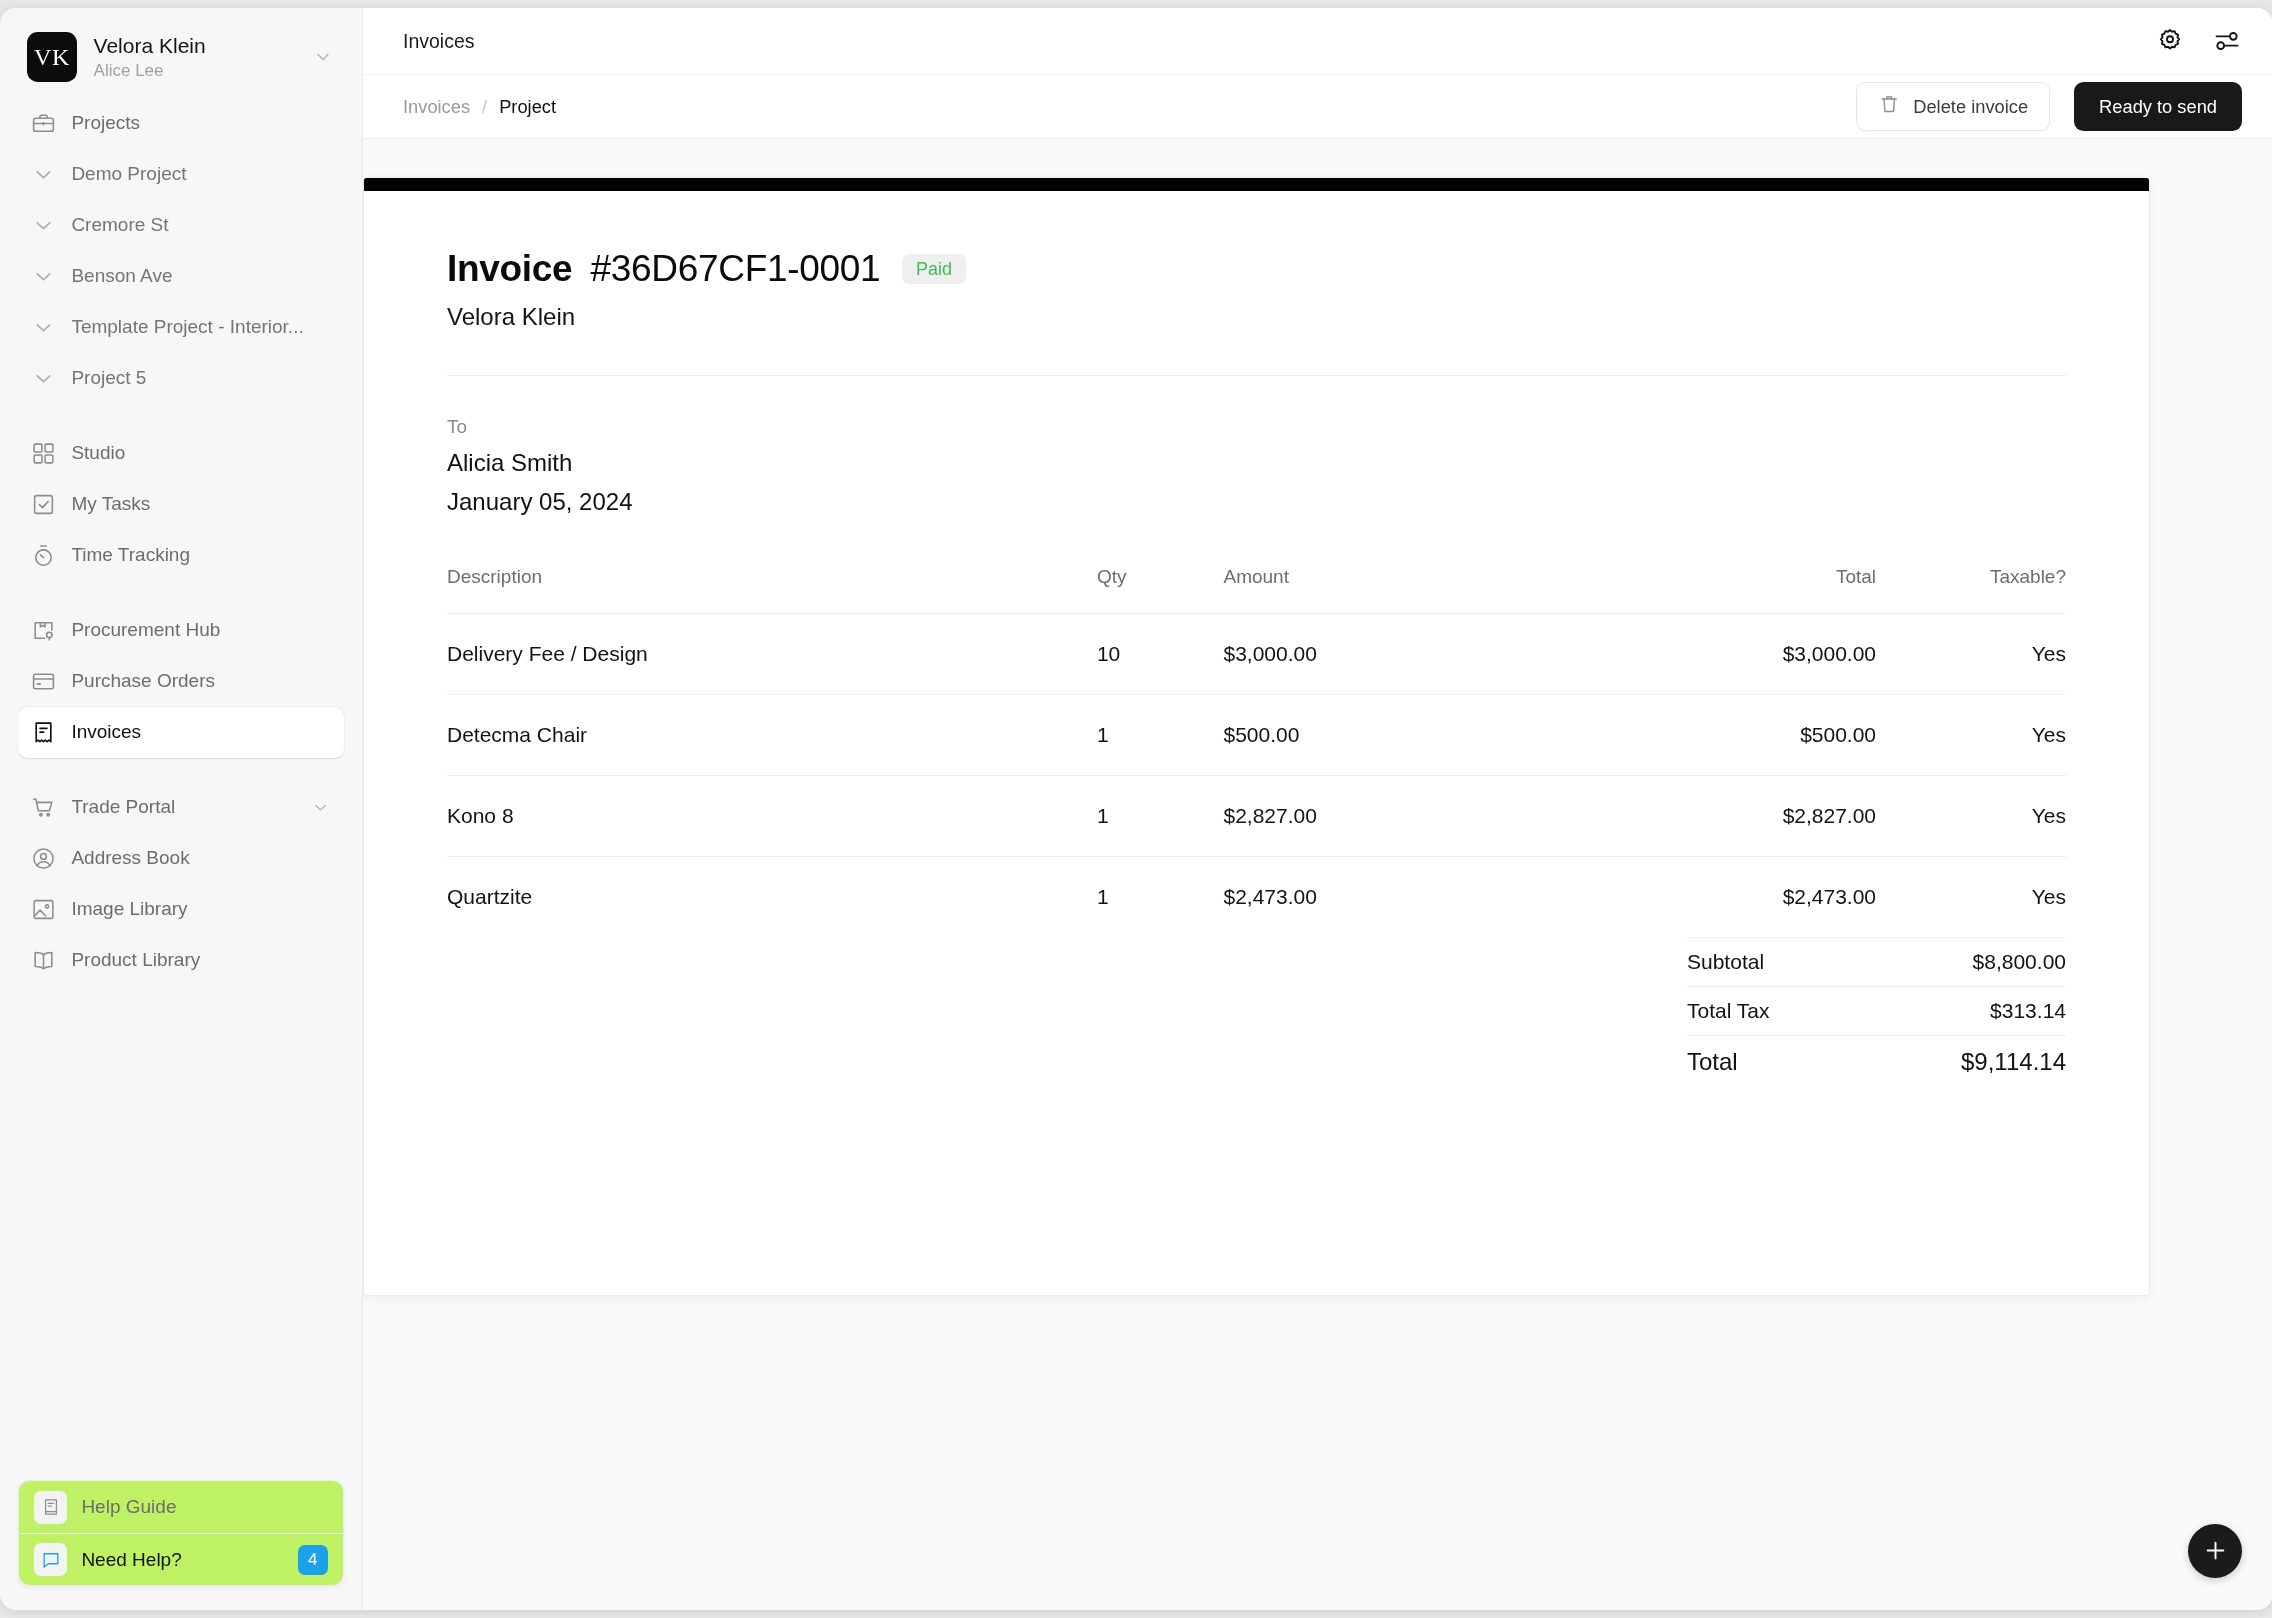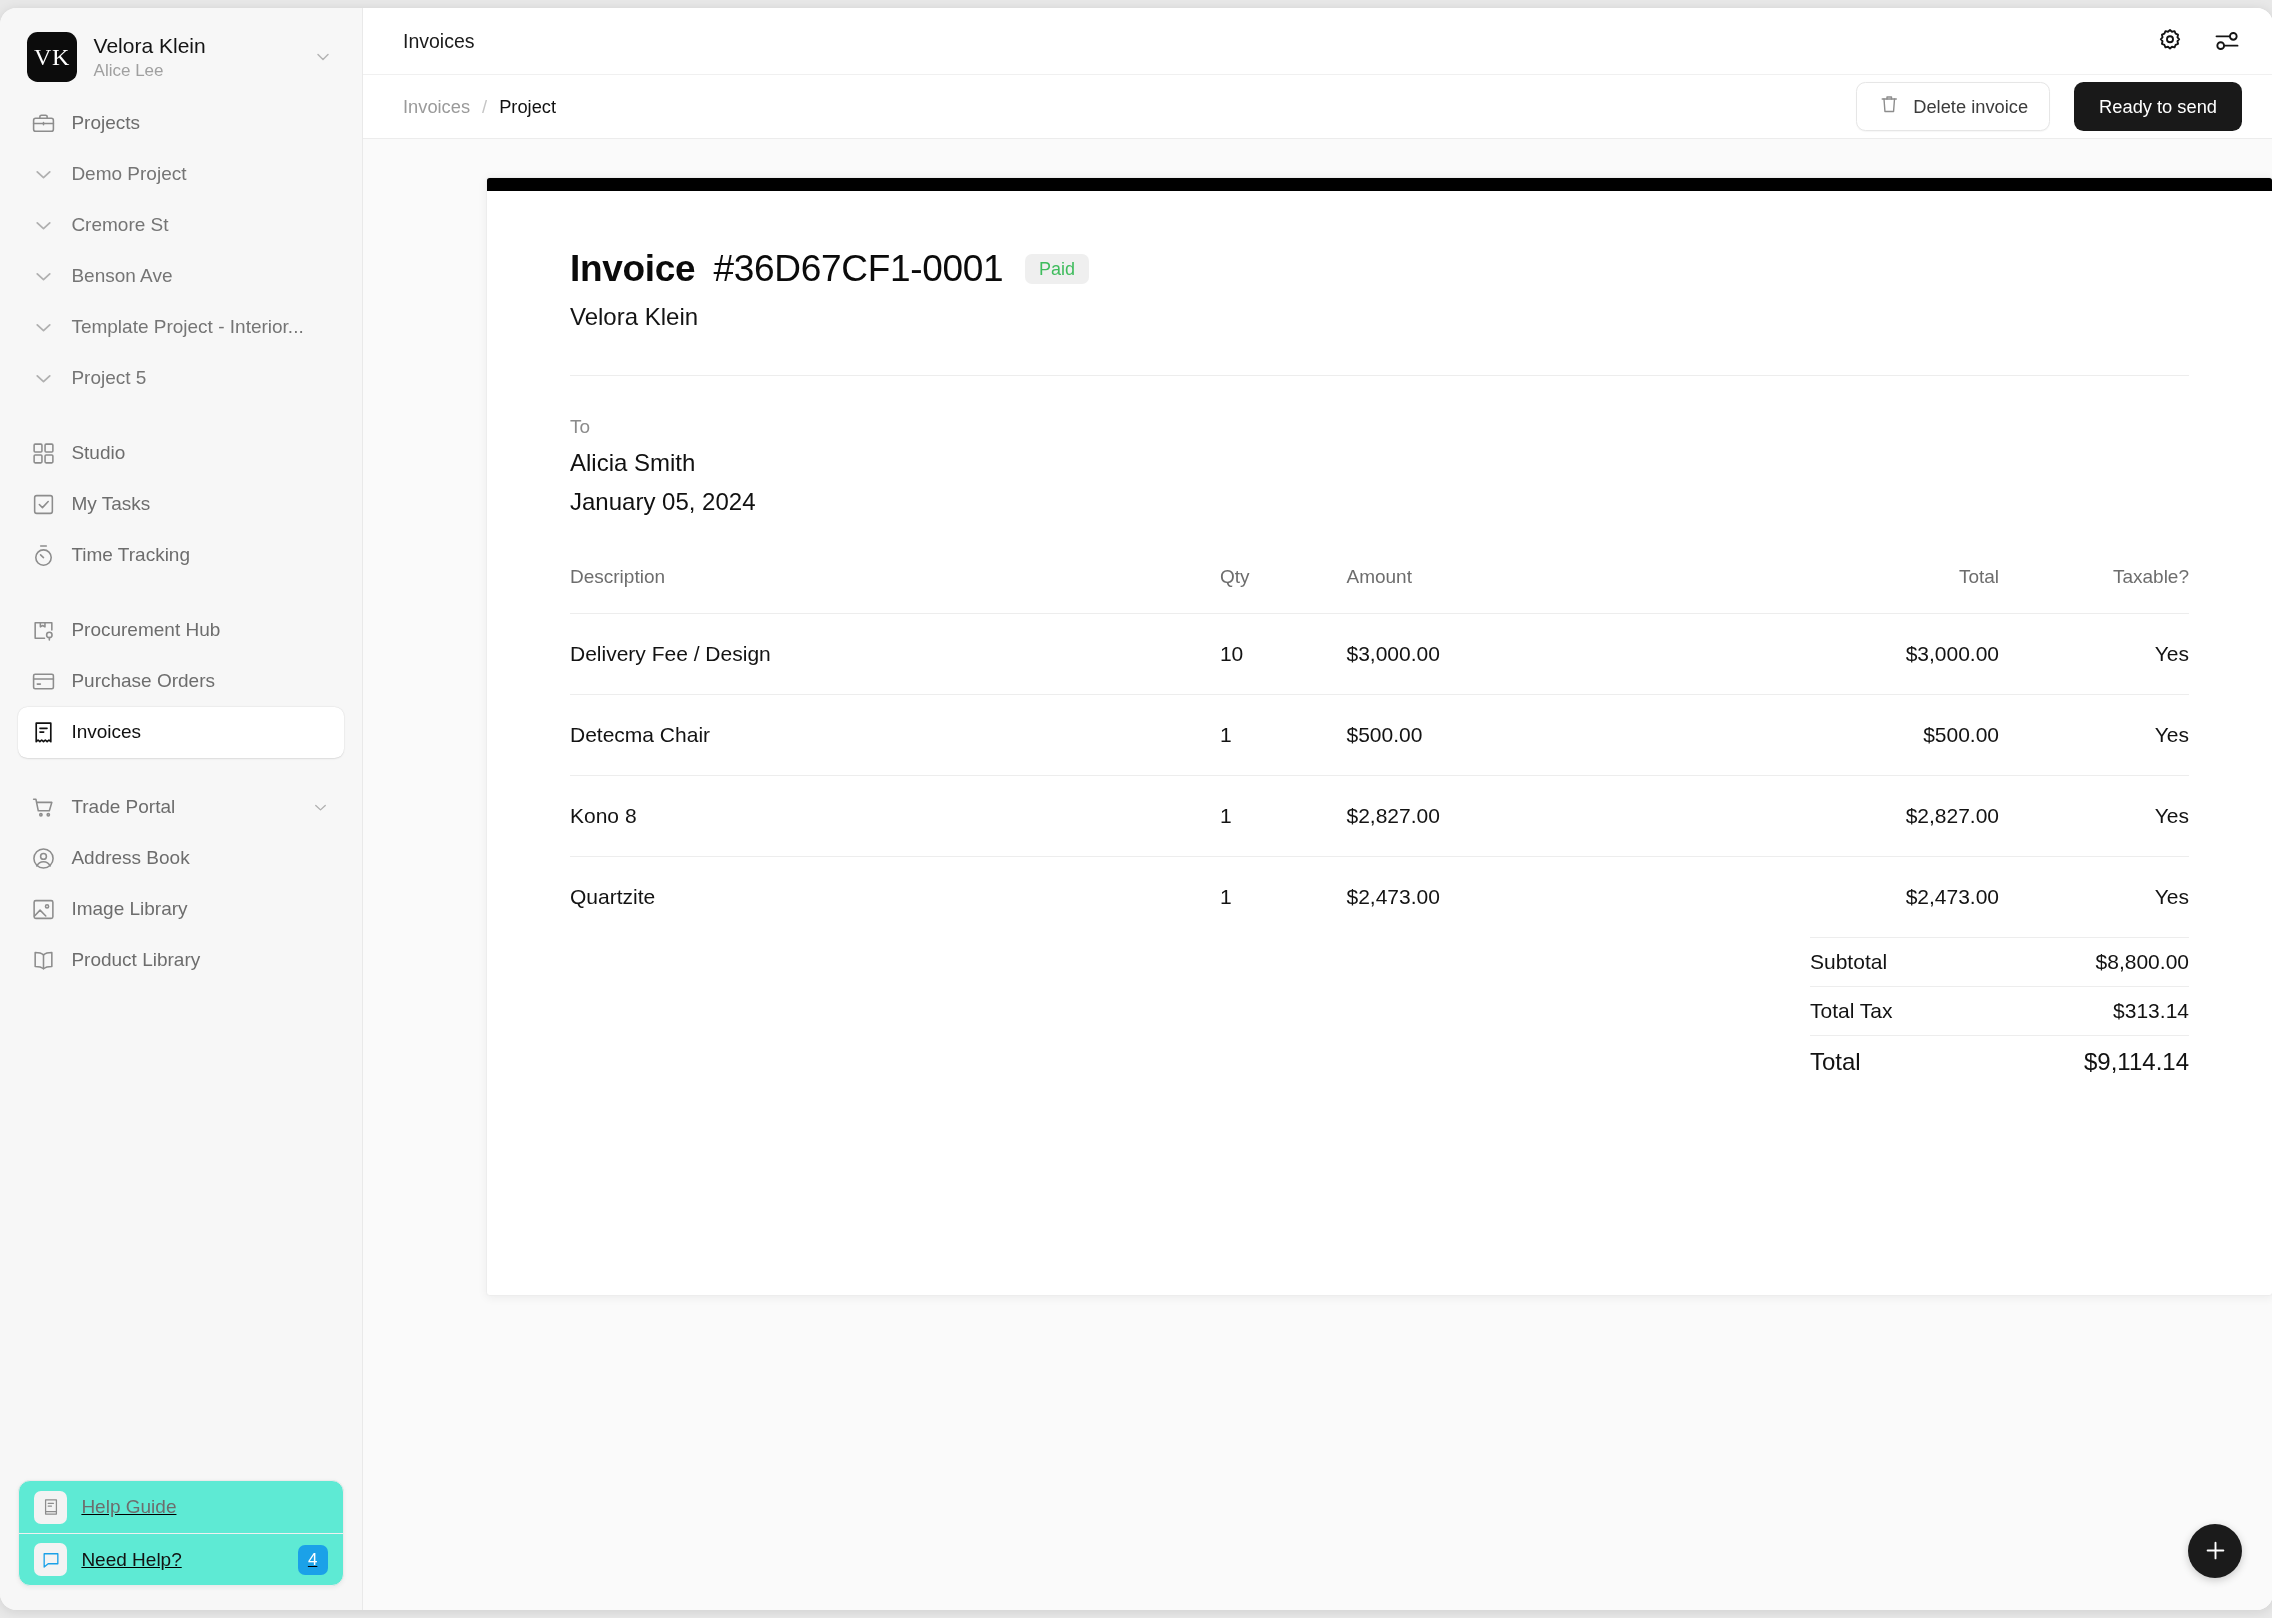--- a/index.html
+++ b/index.html
@@ -77,26 +77,25 @@
   .nav-item .lbl { flex: 1 1 auto; white-space: nowrap; overflow: hidden; text-overflow: ellipsis; }
   .nav-item .tail { width: 21px; height: 21px; flex: 0 0 21px; display:flex;align-items:center;justify-content:center;}
   .nav-item .tail svg { width: 19px; height: 19px; }
   .nav-gap { height: 24px; }
 
   .sidebar-bottom {
     margin-top: auto;
     padding: 0 18px 24px 18px;
   }
   .help-card {
-    background: #5eead4;
+    background: #bef264;
     border: 1.2px solid #ebebeb;
     border-radius: 12px;
     box-shadow: 0 1.2px 4.7px rgba(0,0,0,.05);
     overflow: hidden;
-    text-decoration: underline;
   }
   .help-row {
     display: flex; align-items: center;
     height: 52px;
     padding: 0 15.4px;
     gap: 14px;
     cursor: pointer;
   }
   .help-row + .help-row { border-top: 1.2px solid #f0f0f0; }
   .help-ic {
@@ -160,21 +159,21 @@
   }
   .btn-ghost svg { width: 22.5px; height: 22.5px; }
   .btn-primary { background: #191919; color: #fff; padding: 0 25px; }
 
   .content {
     flex: 1 1 auto;
     overflow: hidden;
     padding: 38px 0 0 0;
     background: #fafafa;
     display: flex;
-    justify-content: flex-end;
+    justify-content: flex-start;
   }
 
   
   .invoice-card {
     width: 1787px;
     background: #fff;
     border: 1.2px solid #ededed;
     border-radius: 3.6px;
     box-shadow: 0 1.2px 9.5px rgba(0,0,0,.06);
     height: 1119px;

